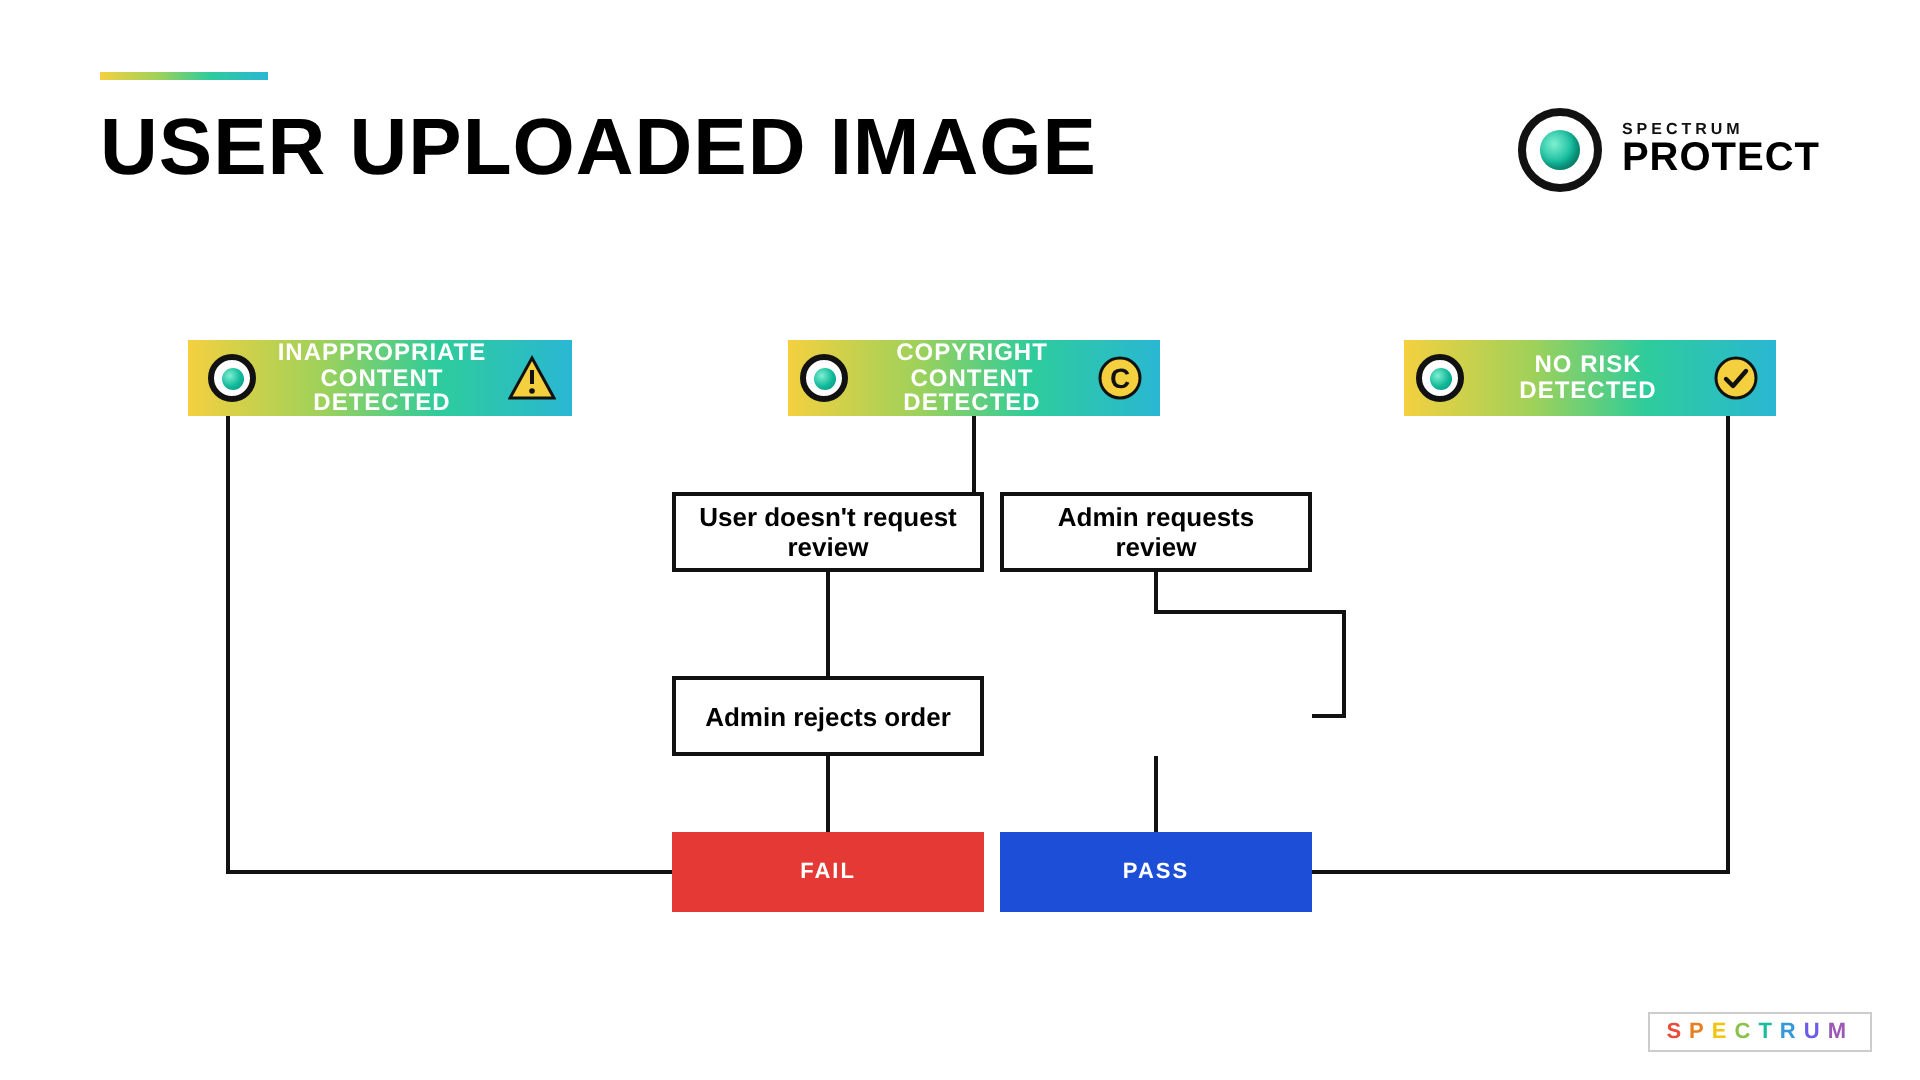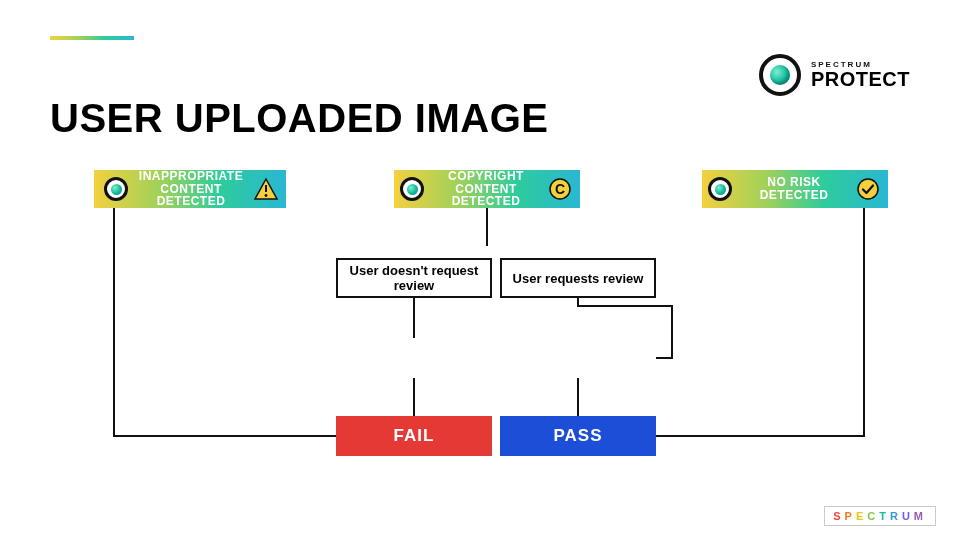--- a/index.html
+++ b/index.html
@@ -1,47 +1,47 @@
 <!DOCTYPE html>
 <html><head>
 <meta charset="utf-8">
 <style>
   * { box-sizing: border-box; margin: 0; padding: 0; }
   html, body { width: 960px; height: 540px; background: #fff; font-family: "Helvetica Neue", Arial, sans-serif; overflow: hidden; }
   .stage { position: relative; width: 960px; height: 540px; }
 
   .accent-bar { position: absolute; left: 50px; top: 36px; width: 84px; height: 4px; background: linear-gradient(90deg,#f4d03f 0%, #9ed15a 35%, #2ecc9b 65%, #29b7d3 100%); }
 
-  .title { position: absolute; left: 50px; top: 52px; font-size: 40px; font-weight: 900; letter-spacing: 0.5px; text-transform: uppercase; font-family: Impact, "Arial Black", sans-serif; margin-top: 44px; }
+  .title { position: absolute; left: 50px; top: 52px; font-size: 40px; font-weight: 900; letter-spacing: 0.5px; text-transform: uppercase; font-family: Impact, "Arial Black", sans-serif; }
   .subtitle { position: absolute; left: 50px; top: 104px; font-size: 18px; font-weight: 600; color: #111; }
 
   .brand { position: absolute; right: 50px; top: 54px; display: flex; align-items: center; gap: 10px; }
   .brand-mark { width: 42px; height: 42px; border-radius: 50%; border: 4px solid #111; display: flex; align-items: center; justify-content: center; background: #fff; }
   .brand-dot { width: 20px; height: 20px; border-radius: 50%; background: radial-gradient(circle at 35% 35%, #7ef0d0 0%, #0fb89a 55%, #0a8f78 100%); box-shadow: inset -2px -2px 3px rgba(0,0,0,0.25); }
   .brand-text { display: flex; flex-direction: column; line-height: 1; }
   .brand-kicker { font-size: 8px; letter-spacing: 2px; font-weight: 700; color: #111; }
   .brand-word { font-size: 20px; font-weight: 900; letter-spacing: 0.5px; font-family: Impact, "Arial Black", sans-serif; }
 
   .banner { position: absolute; height: 38px; background: linear-gradient(90deg,#f4d03f 0%, #9ed15a 35%, #2ecc9b 65%, #29b7d3 100%); display: flex; align-items: center; padding: 0 8px 0 6px; gap: 8px; }
   .banner .mini-mark { width: 24px; height: 24px; border-radius: 50%; border: 3px solid #111; background: #fff; display: flex; align-items: center; justify-content: center; flex: 0 0 auto; }
   .banner .mini-dot { width: 11px; height: 11px; border-radius: 50%; background: radial-gradient(circle at 35% 35%, #7ef0d0 0%, #0fb89a 55%, #0a8f78 100%); }
   .banner-label { color: #fff; font-weight: 900; font-size: 12px; line-height: 1.05; letter-spacing: 0.5px; text-align: center; font-family: Impact, "Arial Black", sans-serif; text-transform: uppercase; flex: 1 1 auto; }
   .banner-icon { width: 24px; height: 24px; flex: 0 0 auto; }
 
   #banner-inappropriate { left: 94px;  top: 170px; width: 192px; padding-left: 10px; }
   #banner-copyright    { left: 394px; top: 170px; width: 186px; }
   #banner-norisk       { left: 702px; top: 170px; width: 186px; }
 
-  .box { position: absolute; border: 2px solid #111; background: #fff; display: flex; align-items: center; justify-content: center; text-align: center; font-size: 13px; font-weight: 600; padding: 4px 8px; margin-top: 12px; }
+  .box { position: absolute; border: 2px solid #111; background: #fff; display: flex; align-items: center; justify-content: center; text-align: center; font-size: 13px; font-weight: 600; padding: 4px 8px; }
   #box-no-review   { left: 336px; top: 246px; width: 156px; height: 40px; }
   #box-req-review  { left: 500px; top: 246px; width: 156px; height: 40px; }
   #box-admin-rej   { left: 336px; top: 338px; width: 156px; height: 40px; }
   #box-admin-app   { left: 500px; top: 338px; width: 156px; height: 40px; }
 
-  .result { position: absolute; height: 40px; display: flex; align-items: center; justify-content: center; color: #fff; font-weight: 900; font-size: 17px; letter-spacing: 1px; font-family: Impact, "Arial Black", sans-serif; text-transform: uppercase; }
+  .result { position: absolute; height: 40px; display: flex; align-items: center; justify-content: center; color: #fff; font-weight: 900; font-size: 11px; letter-spacing: 1px; font-family: Impact, "Arial Black", sans-serif; text-transform: uppercase; }
   #result-fail { left: 336px; top: 416px; width: 156px; background: #e53935; }
   #result-pass { left: 500px; top: 416px; width: 156px; background: #1d4ed8; }
 
   .footer-logo { position: absolute; right: 24px; bottom: 14px; border: 1px solid #ccc; padding: 3px 8px; font-size: 11px; font-weight: 800; letter-spacing: 4px; font-family: Arial, sans-serif; }
   .footer-logo span:nth-child(1){color:#e74c3c}
   .footer-logo span:nth-child(2){color:#e67e22}
   .footer-logo span:nth-child(3){color:#f1c40f}
   .footer-logo span:nth-child(4){color:#8bc34a}
   .footer-logo span:nth-child(5){color:#1abc9c}
   .footer-logo span:nth-child(6){color:#3498db}
@@ -114,21 +114,22 @@
         <div class="mini-dot"></div>
       </div>
     <div class="banner-label">NO RISK DETECTED</div>
     <svg class="banner-icon" viewBox="0 0 24 24">
       <circle cx="12" cy="12" r="10" fill="#f4d03f" stroke="#111" stroke-width="1.5"></circle>
       <path d="M7 12.5 L10.5 16 L17 8.5" stroke="#111" stroke-width="2.2" fill="none" stroke-linecap="round" stroke-linejoin="round"></path>
     </svg>
   </div>
 
   <div id="box-no-review" class="box">User doesn't request review</div>
-  <div id="box-req-review" class="box">User requests review</div>
+  <div id="box-req-review" class="box">Admin requests review</div>
+  <div id="box-admin-rej" class="box">Admin rejects order</div>
 
   <div id="result-fail" class="result">FAIL</div>
   <div id="result-pass" class="result">PASS</div>
 
   <div class="footer-logo">
     <span>S</span><span>P</span><span>E</span><span>C</span><span>T</span><span>R</span><span>U</span><span>M</span>
   </div>
 
 </div>
 

